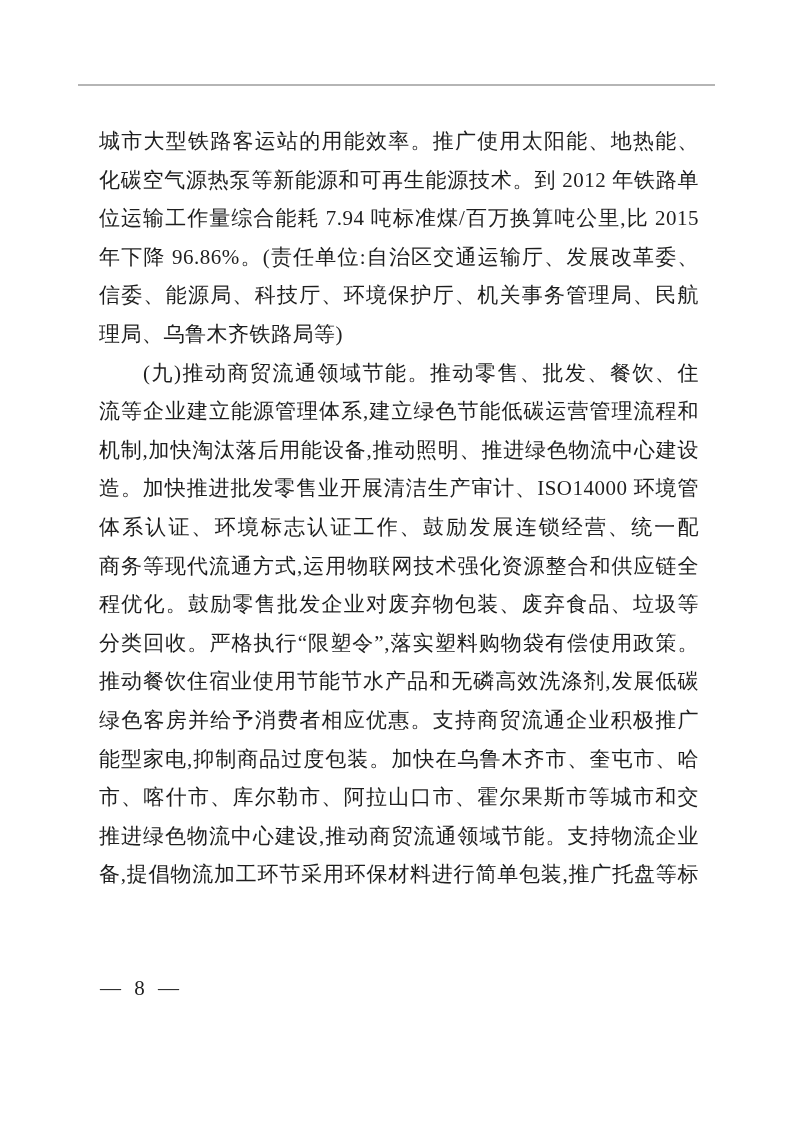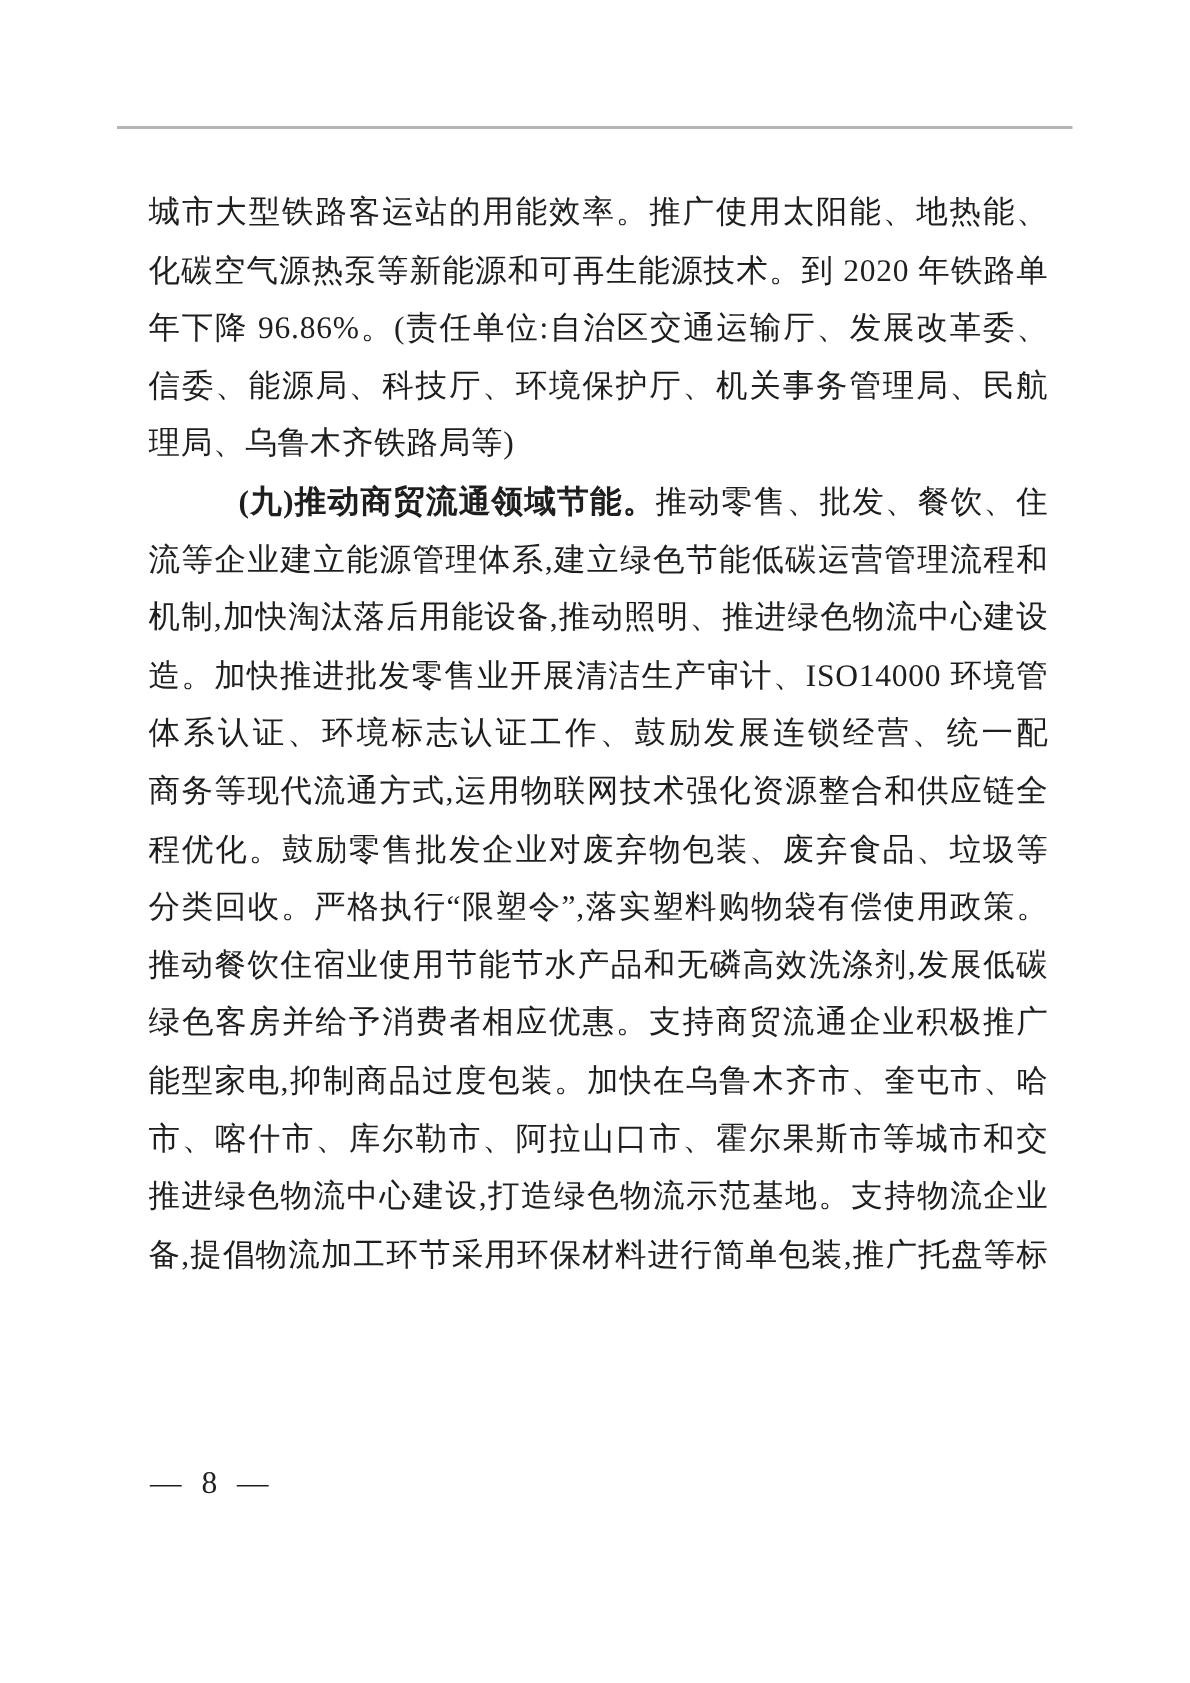--- a/index.html
+++ b/index.html
@@ -39,54 +39,54 @@
     height: 38.6px;
     overflow: hidden;
   }
   .text-line.para-end {
     text-align-last: left;
   }
   .text-line.indented {
     text-indent: 44px;
   }
   .section-heading {
-    font-weight: bold;
-    margin-left: 16px;
+    font-weight: normal;
   }
   .page-number {
     position: absolute;
     left: 100px;
     top: 976px;
     font-size: 21px;
     letter-spacing: 4px;
     color: #1e1e1e;
   }
 </style>
 </head>
 <body>
 
 <div class="top-rule"></div>
 
 <div class="text-block">
   <div class="text-line">城市大型铁路客运站的用能效率。推广使用太阳能、地热能、二氧</div>
-  <div class="text-line">化碳空气源热泵等新能源和可再生能源技术。到 2020 年铁路单</div>
+  <div class="text-line">化碳空气源热泵等新能源和可再生能源技术。到 2012 年铁路单</div>
+  <div class="text-line">位运输工作量综合能耗 7.94 吨标准煤/百万换算吨公里,比 2015</div>
   <div class="text-line">年下降 96.86%。(责任单位:自治区交通运输厅、发展改革委、经</div>
   <div class="text-line">信委、能源局、科技厅、环境保护厅、机关事务管理局、民航新疆管</div>
   <div class="text-line para-end">理局、乌鲁木齐铁路局等)</div>
 
   <div class="text-line indented"><span class="section-heading">(九)推动商贸流通领域节能。</span><span>推动零售、批发、餐饮、住宿、物</span></div>
 
   <div class="text-line">流等企业建立能源管理体系,建立绿色节能低碳运营管理流程和</div>
   <div class="text-line">机制,加快淘汰落后用能设备,推动照明、推进绿色物流中心建设</div>
   <div class="text-line">造。加快推进批发零售业开展清洁生产审计、ISO14000 环境管理</div>
   <div class="text-line">体系认证、环境标志认证工作、鼓励发展连锁经营、统一配送、电子</div>
   <div class="text-line">商务等现代流通方式,运用物联网技术强化资源整合和供应链全</div>
   <div class="text-line">程优化。鼓励零售批发企业对废弃物包装、废弃食品、垃圾等进行</div>
   <div class="text-line">分类回收。严格执行“限塑令”,落实塑料购物袋有偿使用政策。</div>
   <div class="text-line">推动餐饮住宿业使用节能节水产品和无磷高效洗涤剂,发展低碳</div>
   <div class="text-line">绿色客房并给予消费者相应优惠。支持商贸流通企业积极推广节</div>
   <div class="text-line">能型家电,抑制商品过度包装。加快在乌鲁木齐市、奎屯市、哈密</div>
   <div class="text-line">市、喀什市、库尔勒市、阿拉山口市、霍尔果斯市等城市和交通枢纽</div>
-  <div class="text-line">推进绿色物流中心建设,打造绿色物流示范基地。支持物流企业</div>
+  <div class="text-line">推进绿色物流中心建设,推动商贸流通领域节能。支持物流企业</div>
   <div class="text-line">备,提倡物流加工环节采用环保材料进行简单包装,推广托盘等标</div>
 </div>
 
 <div class="page-number">— 8 —</div>
 
 </body></html>

